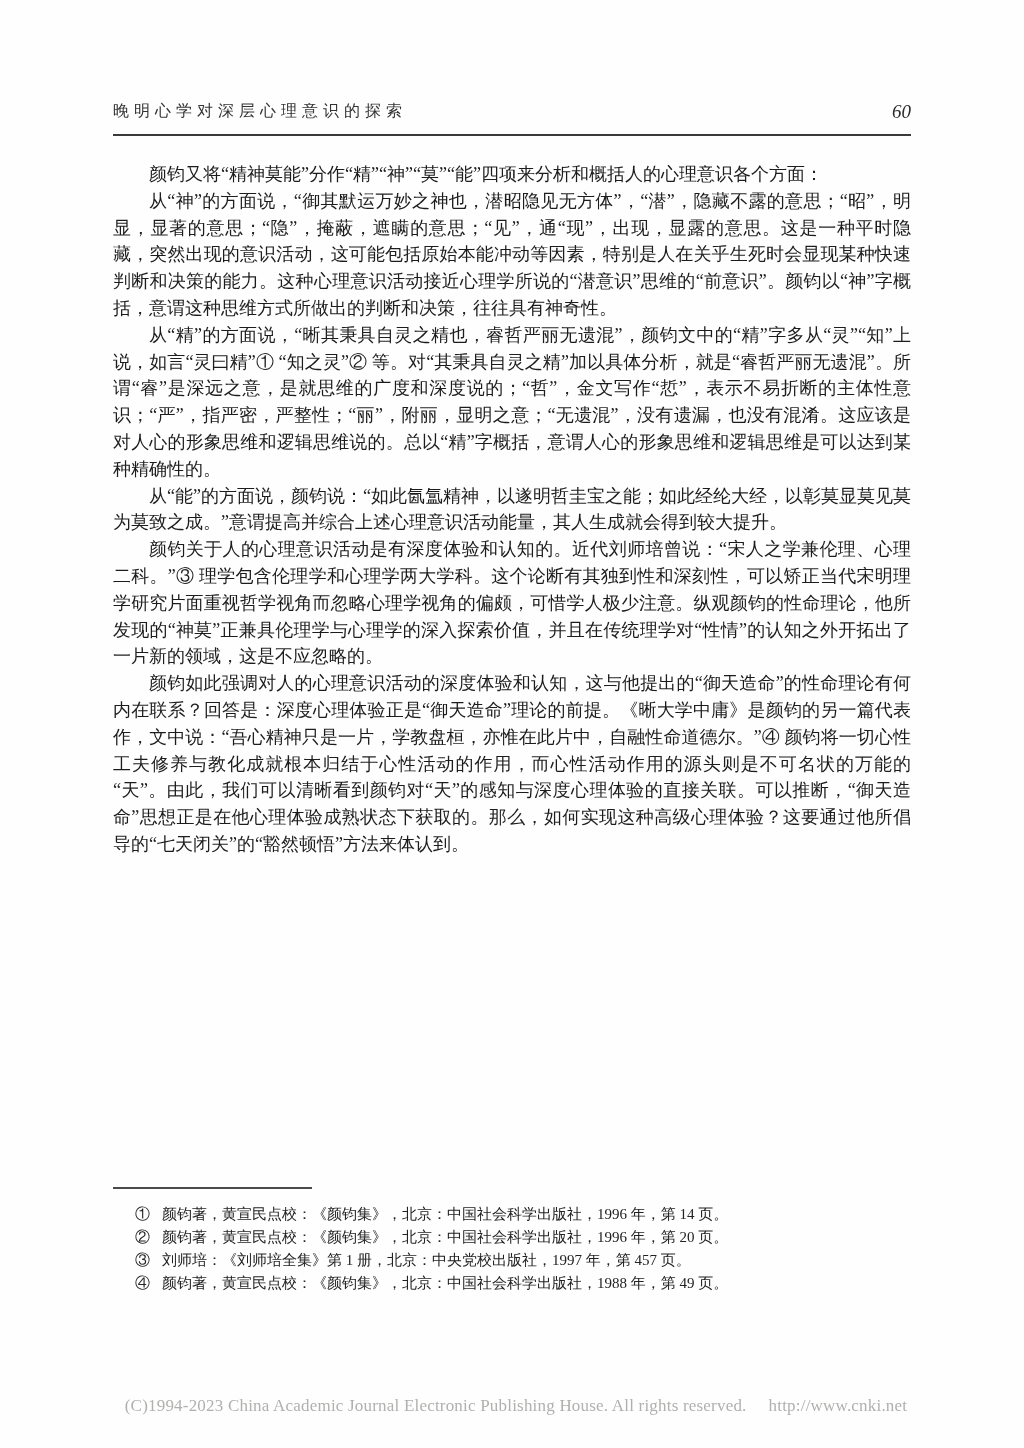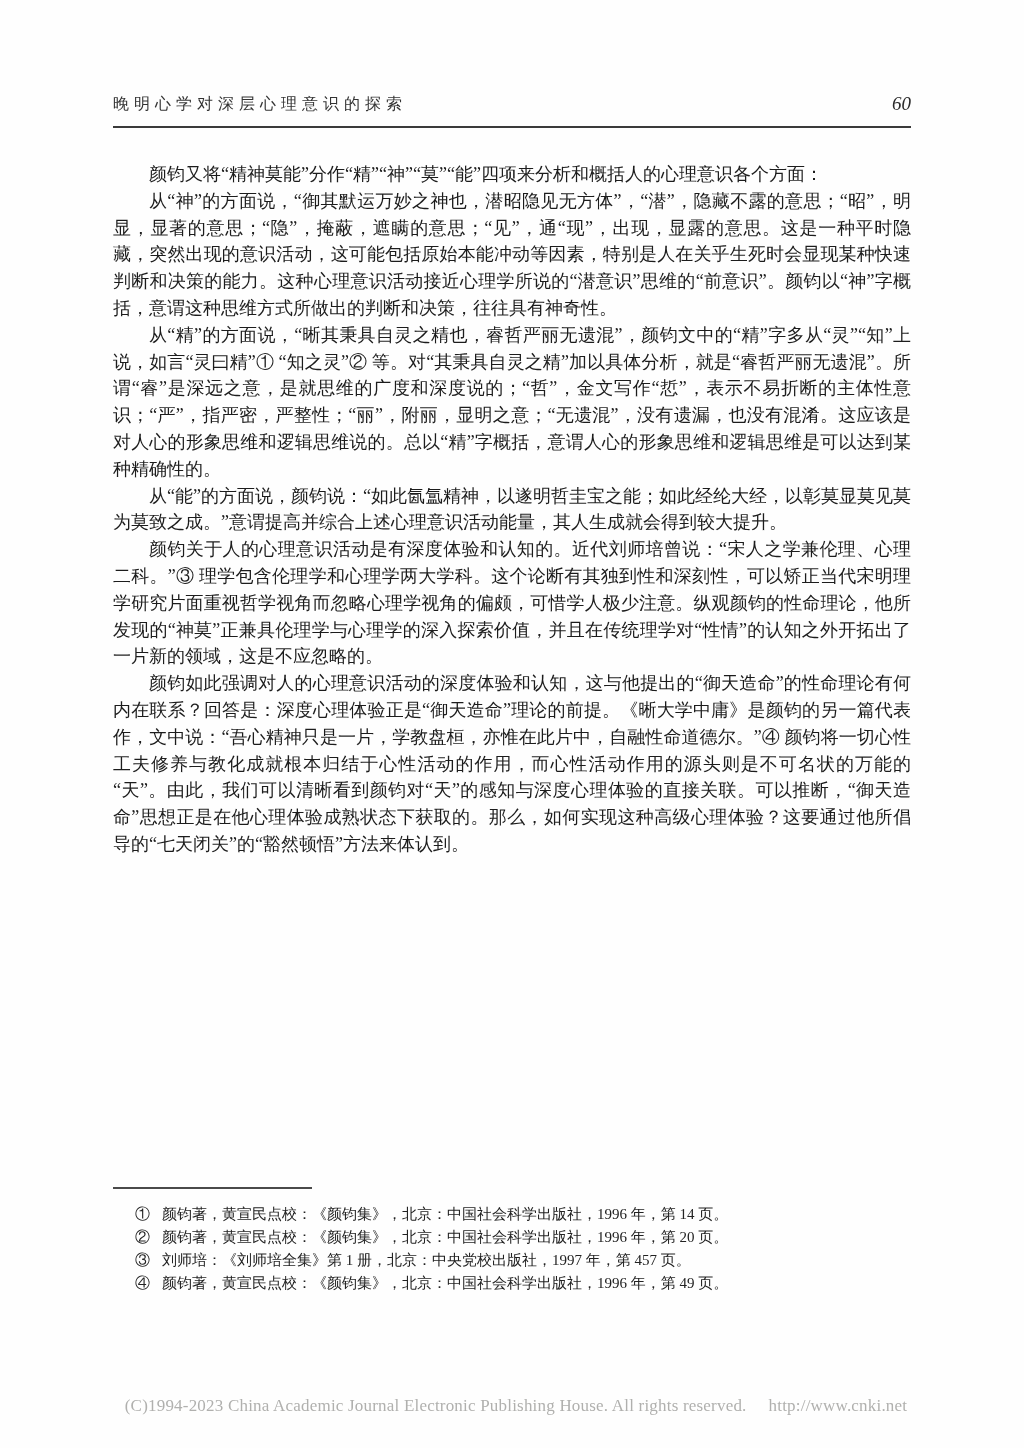--- a/index.html
+++ b/index.html
@@ -10,25 +10,25 @@
     background: #fefefe;
     overflow: hidden;
     font-family: "Liberation Serif", "DejaVu Serif", serif;
     color: #1c1c1c;
   }
 
   
   .running-head {
     position: absolute;
     left: 113px;
-    top: 93px;
+    top: 101px;
     width: 798px;
     display: flex;
     justify-content: space-between;
-    align-items: center;
+    align-items: flex-start;
     border-bottom: 2px solid #3a3a3a;
     padding-bottom: 11px;
   }
   .running-title {
     font-size: 16px;
     letter-spacing: 5px;
     color: #333333;
   }
   .page-number {
     font-size: 19px;
@@ -122,21 +122,21 @@
     <div class="footnote">
       <span class="fn-marker">②</span>
       <span class="fn-text">颜钧著，黄宣民点校：《颜钧集》，北京：中国社会科学出版社，1996 年，第 20 页。</span>
     </div>
     <div class="footnote">
       <span class="fn-marker">③</span>
       <span class="fn-text">刘师培：《刘师培全集》第 1 册，北京：中央党校出版社，1997 年，第 457 页。</span>
     </div>
     <div class="footnote">
       <span class="fn-marker">④</span>
-      <span class="fn-text">颜钧著，黄宣民点校：《颜钧集》，北京：中国社会科学出版社，1996 年，第 49 页。</span>
+      <span class="fn-text">颜钧著，黄宣民点校：《颜钧集》，北京：中国社会科学出版社，1988 年，第 49 页。</span>
     </div>
   </div>
 
   <div class="footer">
     <span class="footer-copyright">(C)1994-2023 China Academic Journal Electronic Publishing House. All rights reserved.</span><span class="footer-url">http://www.cnki.net</span>
   </div>
 
 </div>
 
 </body></html>

